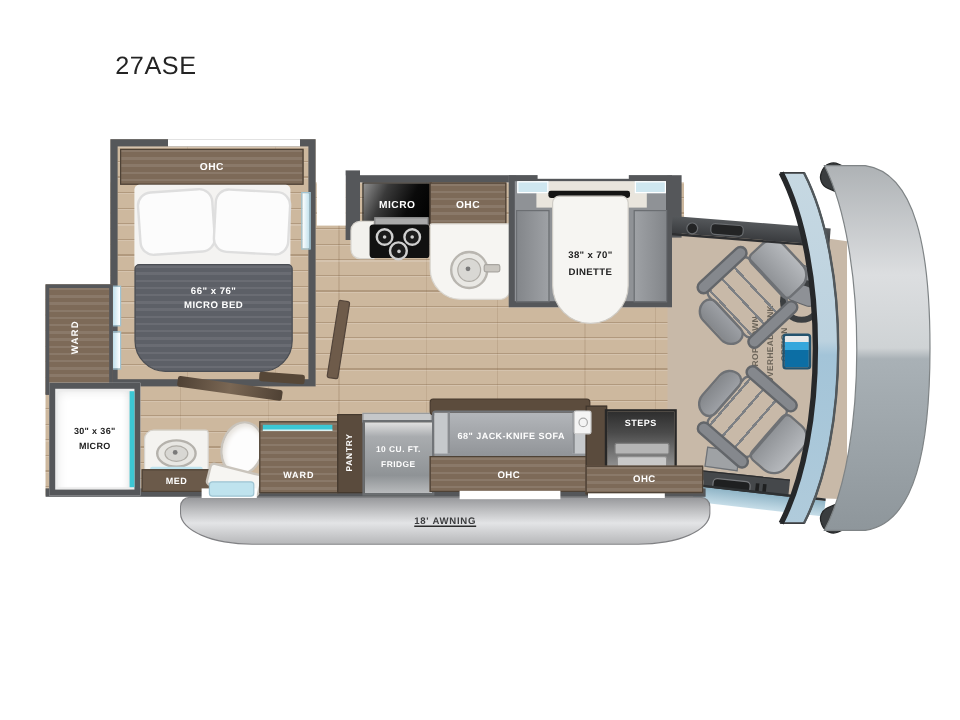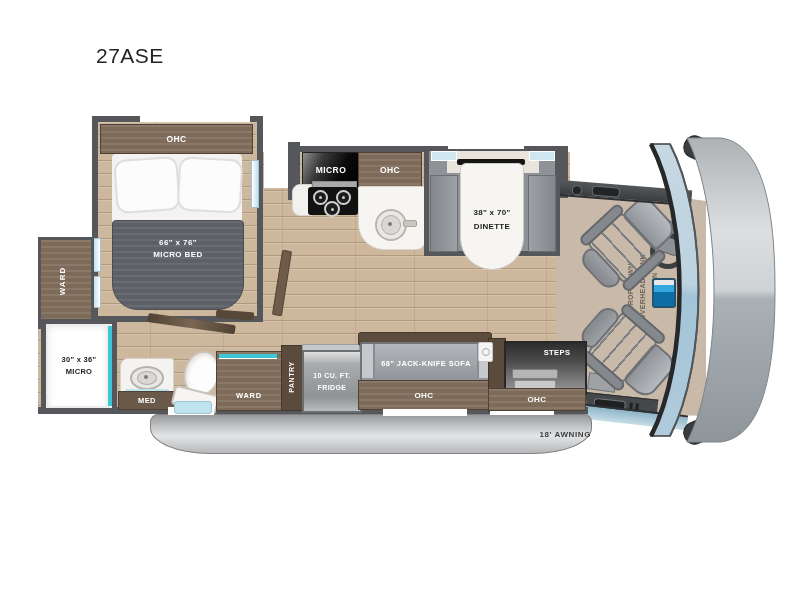--- a/index.html
+++ b/index.html
@@ -253,29 +253,29 @@
     <span class="lbl" style="font-size:7.5px;">68" JACK-KNIFE SOFA</span>
   </div>
   <div class="abs cab" style="left:358px;top:380px;width:130px;height:28px;z-index:5;display:flex;align-items:center;justify-content:center;">
     <span class="lbl" style="font-size:8px;">OHC</span>
   </div>
 
   <div class="abs" style="left:488px;top:338px;width:16px;height:72px;background:var(--cabinet_dark,#5a4b3d);border:1px solid #3f352c;z-index:5;"></div>
   <div class="abs" style="left:478px;top:342px;width:13px;height:18px;background:#f4f4f4;border:1px solid #c9c9c9;border-radius:2px;z-index:6;">
     <div class="abs" style="left:3px;top:5px;width:6px;height:6px;border-radius:50%;border:1px solid #aaa;"></div>
   </div>
-  <div class="abs" style="left:504px;top:341px;width:56px;height:50px;background:linear-gradient(180deg,#2e2e2e 0%,#4a4a4a 35%,#9b9b9b 100%);border:2px solid #272727;z-index:5;padding-left:23px;">
+  <div class="abs" style="left:504px;top:341px;width:56px;height:50px;background:linear-gradient(180deg,#2e2e2e 0%,#4a4a4a 35%,#9b9b9b 100%);border:2px solid #272727;z-index:5;">
     <div class="lbl" style="margin-top:5px;font-size:7.5px;">STEPS</div>
     <div class="abs" style="left:6px;top:26px;width:44px;height:8px;background:#b5b5b5;border:1px solid #7e7e7e;border-radius:2px;"></div>
     <div class="abs" style="left:8px;top:37px;width:40px;height:8px;background:#c9c9c9;border:1px solid #8e8e8e;border-radius:2px;"></div>
   </div>
   <div class="abs cab" style="left:488px;top:388px;width:96px;height:21px;z-index:6;display:flex;align-items:center;justify-content:center;">
     <span class="lbl" style="font-size:8px;">OHC</span>
   </div>
 
   <div class="abs" style="left:150px;top:414px;width:440px;height:38px;z-index:4;
               background:linear-gradient(180deg,#98999c 0%,#c2c3c5 30%,#e3e4e6 55%,#b7b8ba 100%);
               border:1px solid #808184;border-radius:8px 8px 60px 60px / 8px 8px 26px 26px;
-              display:flex;align-items:center;justify-content:flex-end;">
+              display:flex;align-items:center;justify-content:center;text-decoration:underline;">
     <span style="font-size:8px;font-weight:bold;color:#3c3d3f;letter-spacing:.6px;">18' AWNING</span>
   </div>
 
 </div>
 
 </body></html>

